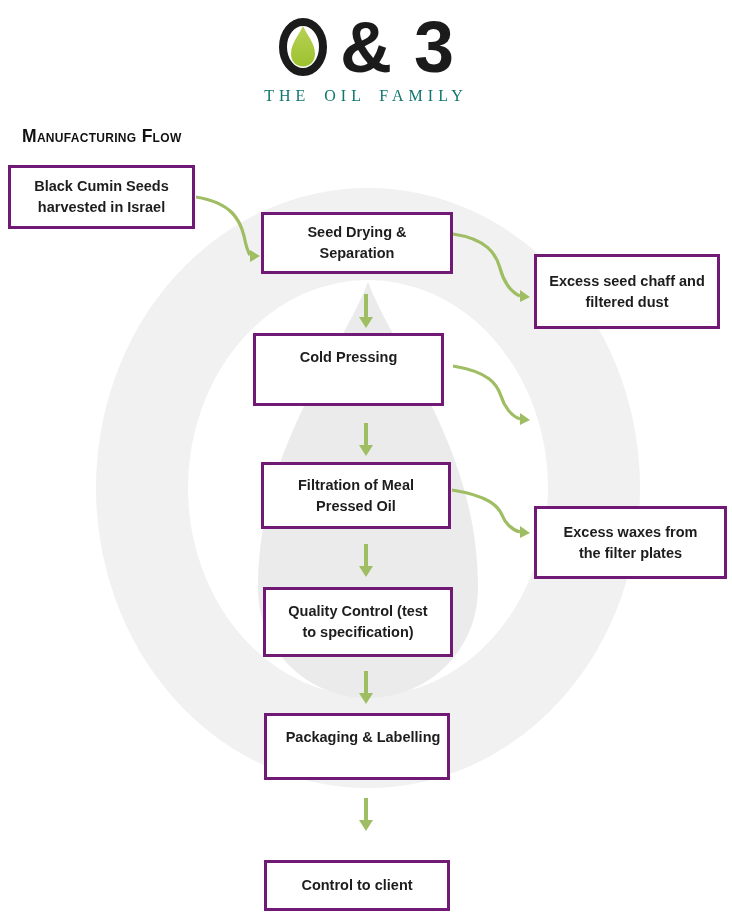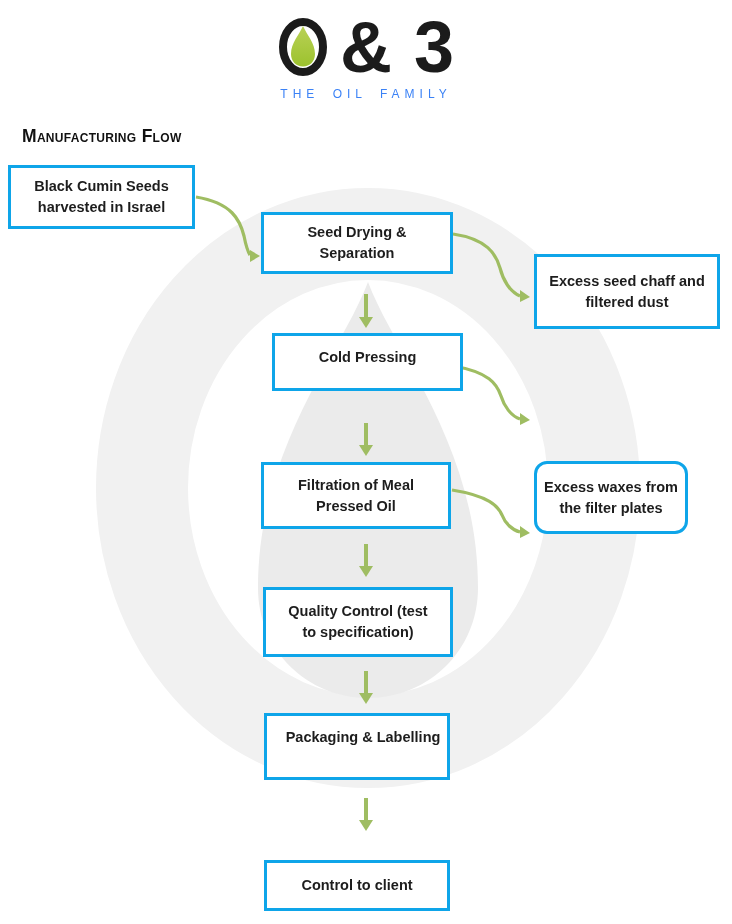--- a/index.html
+++ b/index.html
@@ -7,38 +7,38 @@
         font-family:"Liberation Sans",sans-serif;color:#1d1d1d;}
   
   #watermark{position:absolute;left:0;top:0;z-index:0;}
   
   #connectors{position:absolute;left:0;top:0;z-index:1;}
   
   .logo-wrap{position:absolute;left:0;right:0;top:16px;text-align:center;z-index:2;}
   .logo-row{display:flex;justify-content:center;align-items:center;height:62px;}
   .logo-amp,.logo-three{font-weight:bold;font-size:72px;line-height:60px;color:#1b1b1b;}
   .logo-amp{margin:0 22px 0 12px;}
-  .logo-sub{margin-top:9px;font-size:12px;letter-spacing:5px;word-spacing:5px;
-            color:#3b82f6;font-weight:400;}
+  .logo-sub{margin-top:9px;font-size:16px;letter-spacing:5px;word-spacing:5px;
+            color:#0f766e;font-weight:400;font-family:Liberation Serif, serif;}
   
   .page-title{position:absolute;left:22px;top:126px;z-index:2;font-weight:bold;
               font-size:17.5px;font-variant:small-caps;letter-spacing:.3px;color:#111;}
   
-  .node{position:absolute;z-index:2;background:#ffffff;border:3px solid #0ea5e9;
+  .node{position:absolute;z-index:2;background:#ffffff;border:3px solid #701a75;
         box-sizing:border-box;display:flex;align-items:center;justify-content:center;
         text-align:center;font-weight:bold;font-size:14.5px;line-height:21px;
         white-space:pre-line;color:#1d1d1d;}
   .node.top-text{align-items:flex-start;padding-top:11px;}
   .n-black-cumin {left:8px;  top:165px; width:187px; height:64px;}
   .n-seed-drying {left:261px;top:212px; width:192px; height:62px;}
   .n-excess-chaff{left:534px;top:254px; width:186px; height:75px;}
-  .n-cold-press  {left:272px;top:333px; width:191px; height:58px;}
+  .n-cold-press  {left:253px;top:333px; width:191px; height:73px;}
   .n-meal        {left:534px;top:378px; width:187px; height:71px;}
   .n-filtration  {left:261px;top:462px; width:190px; height:67px;}
-  .n-waxes       {left:534px;top:461px; width:154px; height:73px;border-radius:13px;}
+  .n-waxes       {left:534px;top:506px; width:193px; height:73px;}
   .n-quality     {left:263px;top:587px; width:190px; height:70px;}
   .n-packaging   {left:264px;top:713px; width:186px; height:67px;padding-left:12px;}
   .n-delivery    {left:264px;top:860px; width:186px; height:51px;}
 </style>
 </head>
 <body>
 
 <div id="page">
 
   <svg id="watermark" width="732" height="924" viewBox="0 0 732 924" aria-hidden="true">

